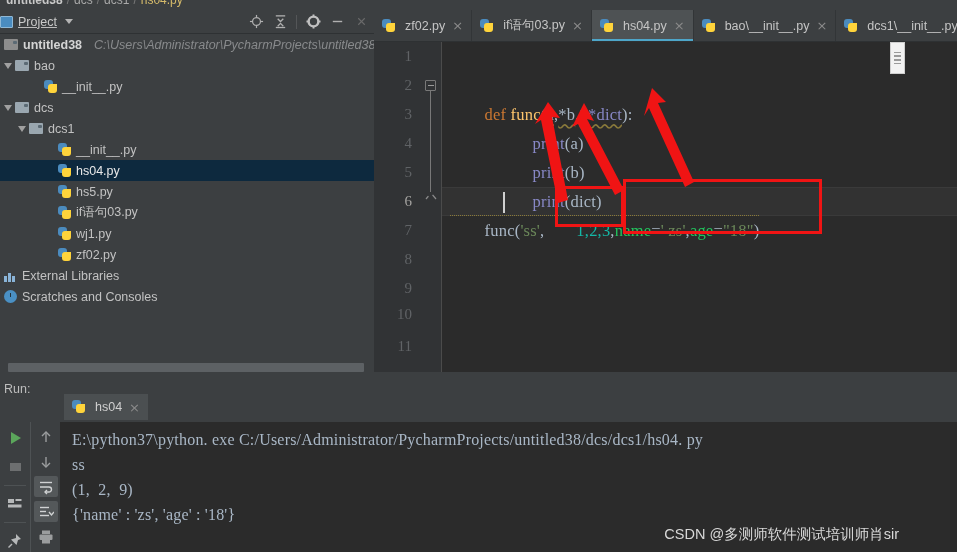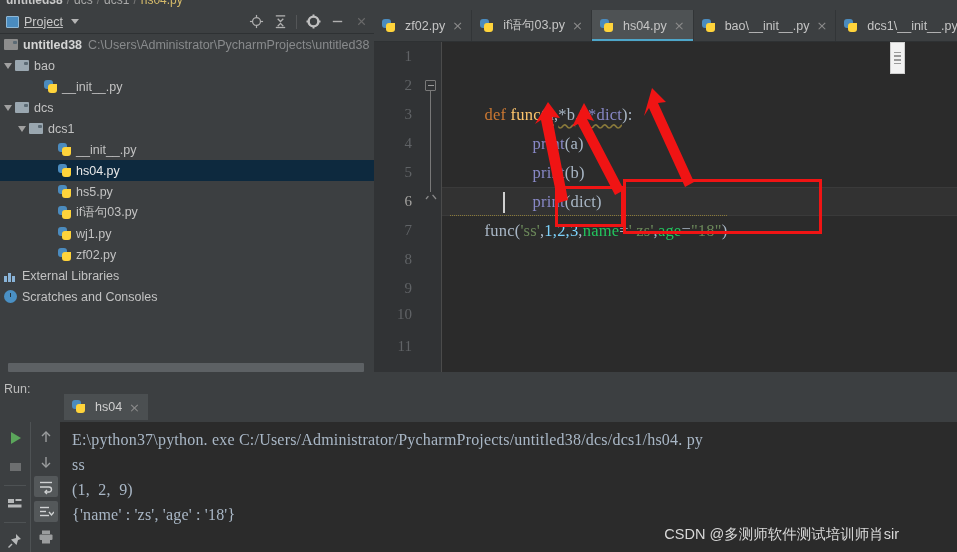--- a/index.html
+++ b/index.html
@@ -27,21 +27,21 @@
   .bc-sep { color: #7a7a7a; margin: 0 4px; }
   .bc-folder { color: #a9a9a9; }
   .bc-file { color: #d6bb6a; }
 
   
   .proj-header {
     position: absolute; left: 0; top: 10px; width: 374px; height: 24px;
     background: #3c3f41; display: flex; align-items: center;
     border-bottom: 1px solid #2e3133;
   }
-  .proj-title-wrap { display: flex; align-items: center; padding-left: 6px; gap: 5px; text-decoration: underline; }
+  .proj-title-wrap { display: flex; align-items: center; gap: 5px; text-decoration: underline; }
   .proj-icon {
     width: 13px; height: 12px; border: 1.6px solid #8fb8d6;
     background: #4a8cc0; border-radius: 1px; flex: none;
   }
   .proj-label { font-size: 12.5px; color: #c9c9c9; }
   .caret-down {
     width: 0; height: 0; border-left: 4px solid transparent;
     border-right: 4px solid transparent; border-top: 5px solid #b4b4b4;
     margin-left: 3px;
   }
@@ -170,21 +170,21 @@
     position: absolute; left: 46px; right: 0; height: 29px;
     background: #323232; border-top: 1px solid #3a3a3a;
     border-bottom: 1px solid #3a3a3a;
   }
   .k-def { color: #cc7832; margin-top: 32px; }
   .k-fn  { color: #ffc66d; }
   .k-plain { color: #a9b7c6; }
   .k-print { color: #8888c6; }
   .k-dict { color: #8888c6; }
   .k-str { color: #6a8759; }
-  .k-num { color: #7dd3fc; }
+  .k-num { color: #14b8a6; margin-left: 32px; }
   .k-kwarg { color: #22c55e; }
   .k-ident { color: #a9b7c6; }
   .squiggle {
     text-decoration: underline wavy #8a7a3a; text-underline-offset: 3px;
   }
   .squiggle-long {
     border-bottom: 1px dotted #8a7a3a;
   }
   
   .fold-mark {
@@ -340,21 +340,21 @@
         </svg>
       </div>
     </div>
   </div>
 
   <div class="proj-tree">
 
     <div class="tree-row" style="padding-left:4px;">
       <span class="ico-folder" style="background:#8d8d8d;"></span>
       <span class="tree-label" style="font-weight:bold;color:#d4d4d4;">untitled38</span>
-      <span class="tree-label" style="color:#888a8c;margin-left:6px;">C:\Users\Administrator\PycharmProjects\untitled38</span>
+      <span class="tree-label" style="color:#888a8c;margin-left:12px;font-style:italic;">C:\Users\Administrator\PycharmProjects\untitled38</span>
     </div>
     <div id="tree-rows">
         <div class="tree-row" style="padding-left: 4px; text-align: right;">
           <span class="tree-arrow"></span>
           <span class="ico-folder"></span>
           <span class="tree-label">bao</span>
         </div>
         <div class="tree-row" style="padding-left: 32px;">
           <span class="tree-arrow blank"></span>
           <span class="ico-py"></span>

